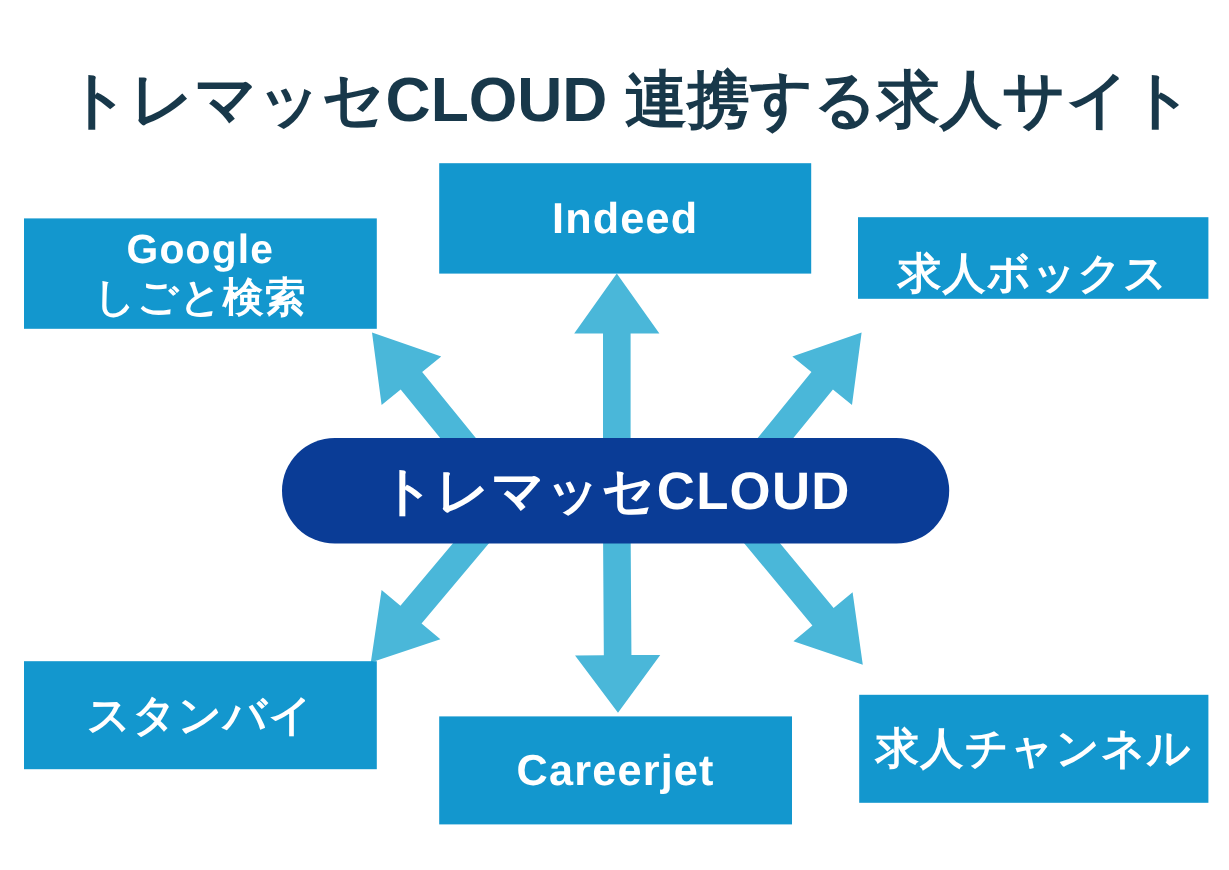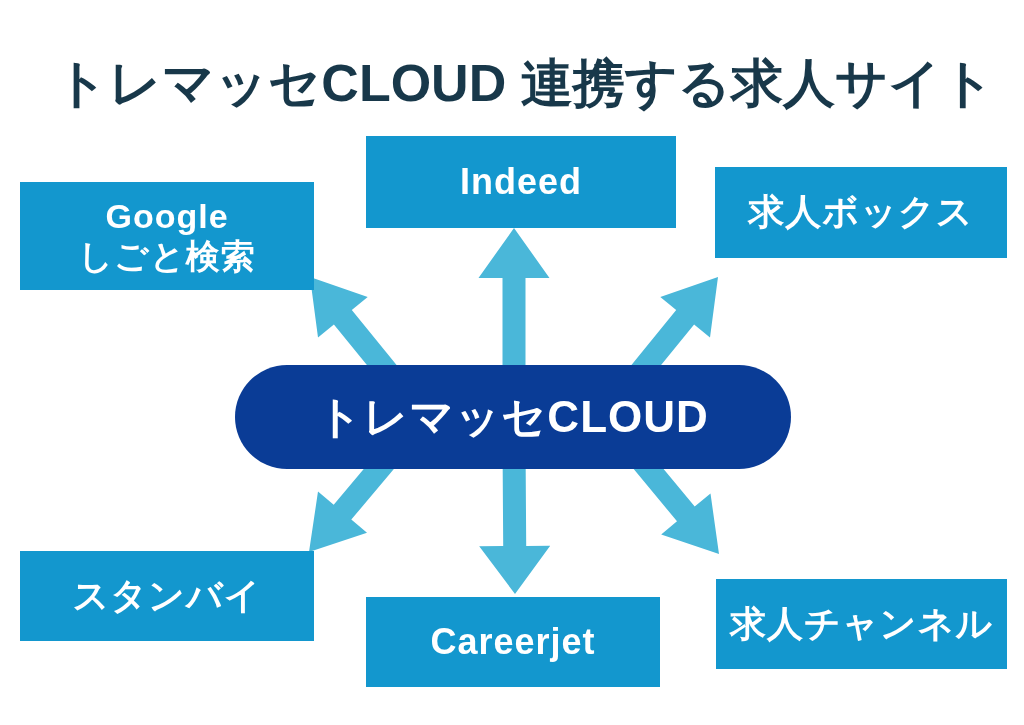--- a/index.html
+++ b/index.html
@@ -46,34 +46,34 @@
     text-align: center;
   }
   .site-label {
     color: var(--box-text, #ffffff);
     font-weight: 700;
     font-size: 36px;
     line-height: 1.18;
     white-space: pre-line;
     letter-spacing: 1px;
   }
-  .box-google        { left: 20px;  top: 182px; width: 294px; height: 108px; }
+  .box-google        { left: 20px;  top: 182px; width: 294px; height: 92px; }
   .box-google .site-label { font-size: 34px; }
   .box-indeed        { left: 366px; top: 136px; width: 310px; height: 92px; }
-  .box-kyujin-box    { left: 715px; top: 167px; width: 292px; height: 91px; }
+  .box-kyujin-box    { left: 715px; top: 181px; width: 292px; height: 68px; align-items: flex-end; }
   .box-stanby        { left: 20px;  top: 551px; width: 294px; height: 90px; }
   .box-careerjet     { left: 366px; top: 597px; width: 294px; height: 90px; }
   .box-kyujin-channel{ left: 716px; top: 559px; width: 291px; height: 90px; margin-top: 20px; }
   .center-pill {
     position: absolute;
     z-index: 3;
     left: 235px;
     top: 365px;
     width: 556px;
-    height: 104px;
+    height: 88px;
     border-radius: 52px;
     background: var(--pill-color, #0a3c96);
     display: flex;
     align-items: center;
     justify-content: center;
   }
   .center-label {
     color: var(--pill-text, #ffffff);
     font-weight: 700;
     font-size: 44px;

